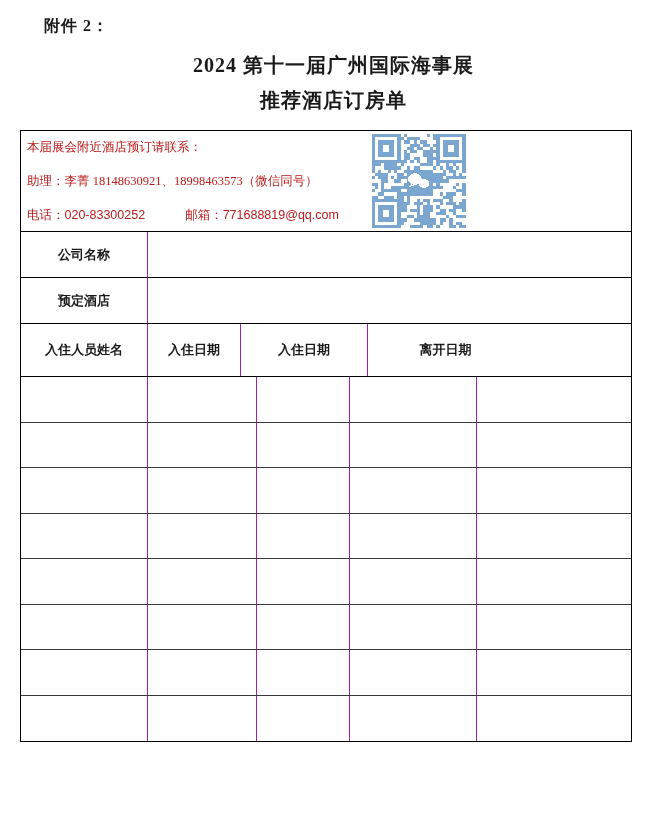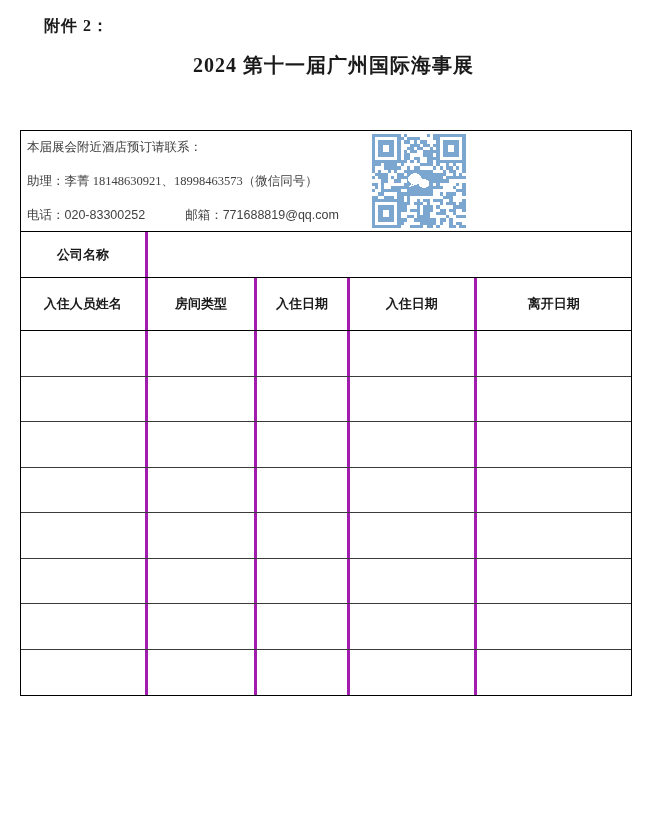--- a/index.html
+++ b/index.html
@@ -37,35 +37,35 @@
   .doc-table {
     position: absolute;
     left: 20px; top: 130px;
     width: 612px;
     border: 1px solid #000;
     background: #fff;
   }
   .row { display: flex; border-bottom: 1px solid #000; }
   .row:last-child { border-bottom: none; }
   .cell {
-    border-right: 3px solid #a21caf;
+    border-right: 1px solid #a21caf;
     display: flex;
     align-items: center;
     justify-content: center;
   }
   .cell:last-child { border-right: none; }
   .label { font-weight: bold; font-size: 13px; }
 
   
   .contact-row { position: relative; height: 101px; border-bottom: 1px solid #000; }
   .contact-line {
     position: absolute;
     left: 6px;
     font-size: 12.5px;
-    color: #404040;
+    color: #b91c1c;
     white-space: nowrap;
     text-align: right;
   }
   .cl1 { top: 8px; }
   .cl2 { top: 42px; font-family: Liberation Serif, serif; }
   .cl3 { top: 76px; }
   .email-span { margin-left: 40px; margin-top: 14px; }
   .qr-wrap {
     position: absolute;
     left: 350px; top: 3px;
@@ -91,20 +91,21 @@
   .col4 { width: 127px; text-align: right; }
   .col5 { width: 155px; }
 </style>
 </head>
 <body>
 
 <div class="page">
 
   <div class="attachment">附件 2：</div>
   <div class="title l1">2024 第十一届广州国际海事展</div>
+  <div class="title l2">推荐酒店订房单</div>
 
   <div class="doc-table">
 
     <div class="contact-row">
       <div class="contact-line cl1">本届展会附近酒店预订请联系：</div>
       <div class="contact-line cl2">助理：李菁 18148630921、18998463573（微信同号）</div>
       <div class="contact-line cl3">
         <span>电话：020-83300252</span><span class="email-span">邮箱：771688819@qq.com</span>
       </div>
       <div class="qr-wrap">
@@ -389,24 +390,27 @@
         </svg>
       </div>
     </div>
 
     <div class="row info-row">
       <div class="cell c-label label">公司名称</div>
       <div class="cell c-fill"></div>
     </div>
 
 
+    <div class="row info-row">
+      <div class="cell c-label label">预定酒店</div>
+      <div class="cell c-fill"></div>
+    </div>
 
     <div class="row head-row">
       <div class="cell col1 label">入住人员姓名</div>
-      <div class="cell col2 label">房间类型</div>
       <div class="cell col3 label">入住日期</div>
       <div class="cell col4 label">入住日期</div>
       <div class="cell col5 label">离开日期</div>
     </div>
 
     <div id="fill-rows">
   <div class="row f-row">
     <div class="cell col1"></div>
     <div class="cell col2"></div>
     <div class="cell col3"></div>

